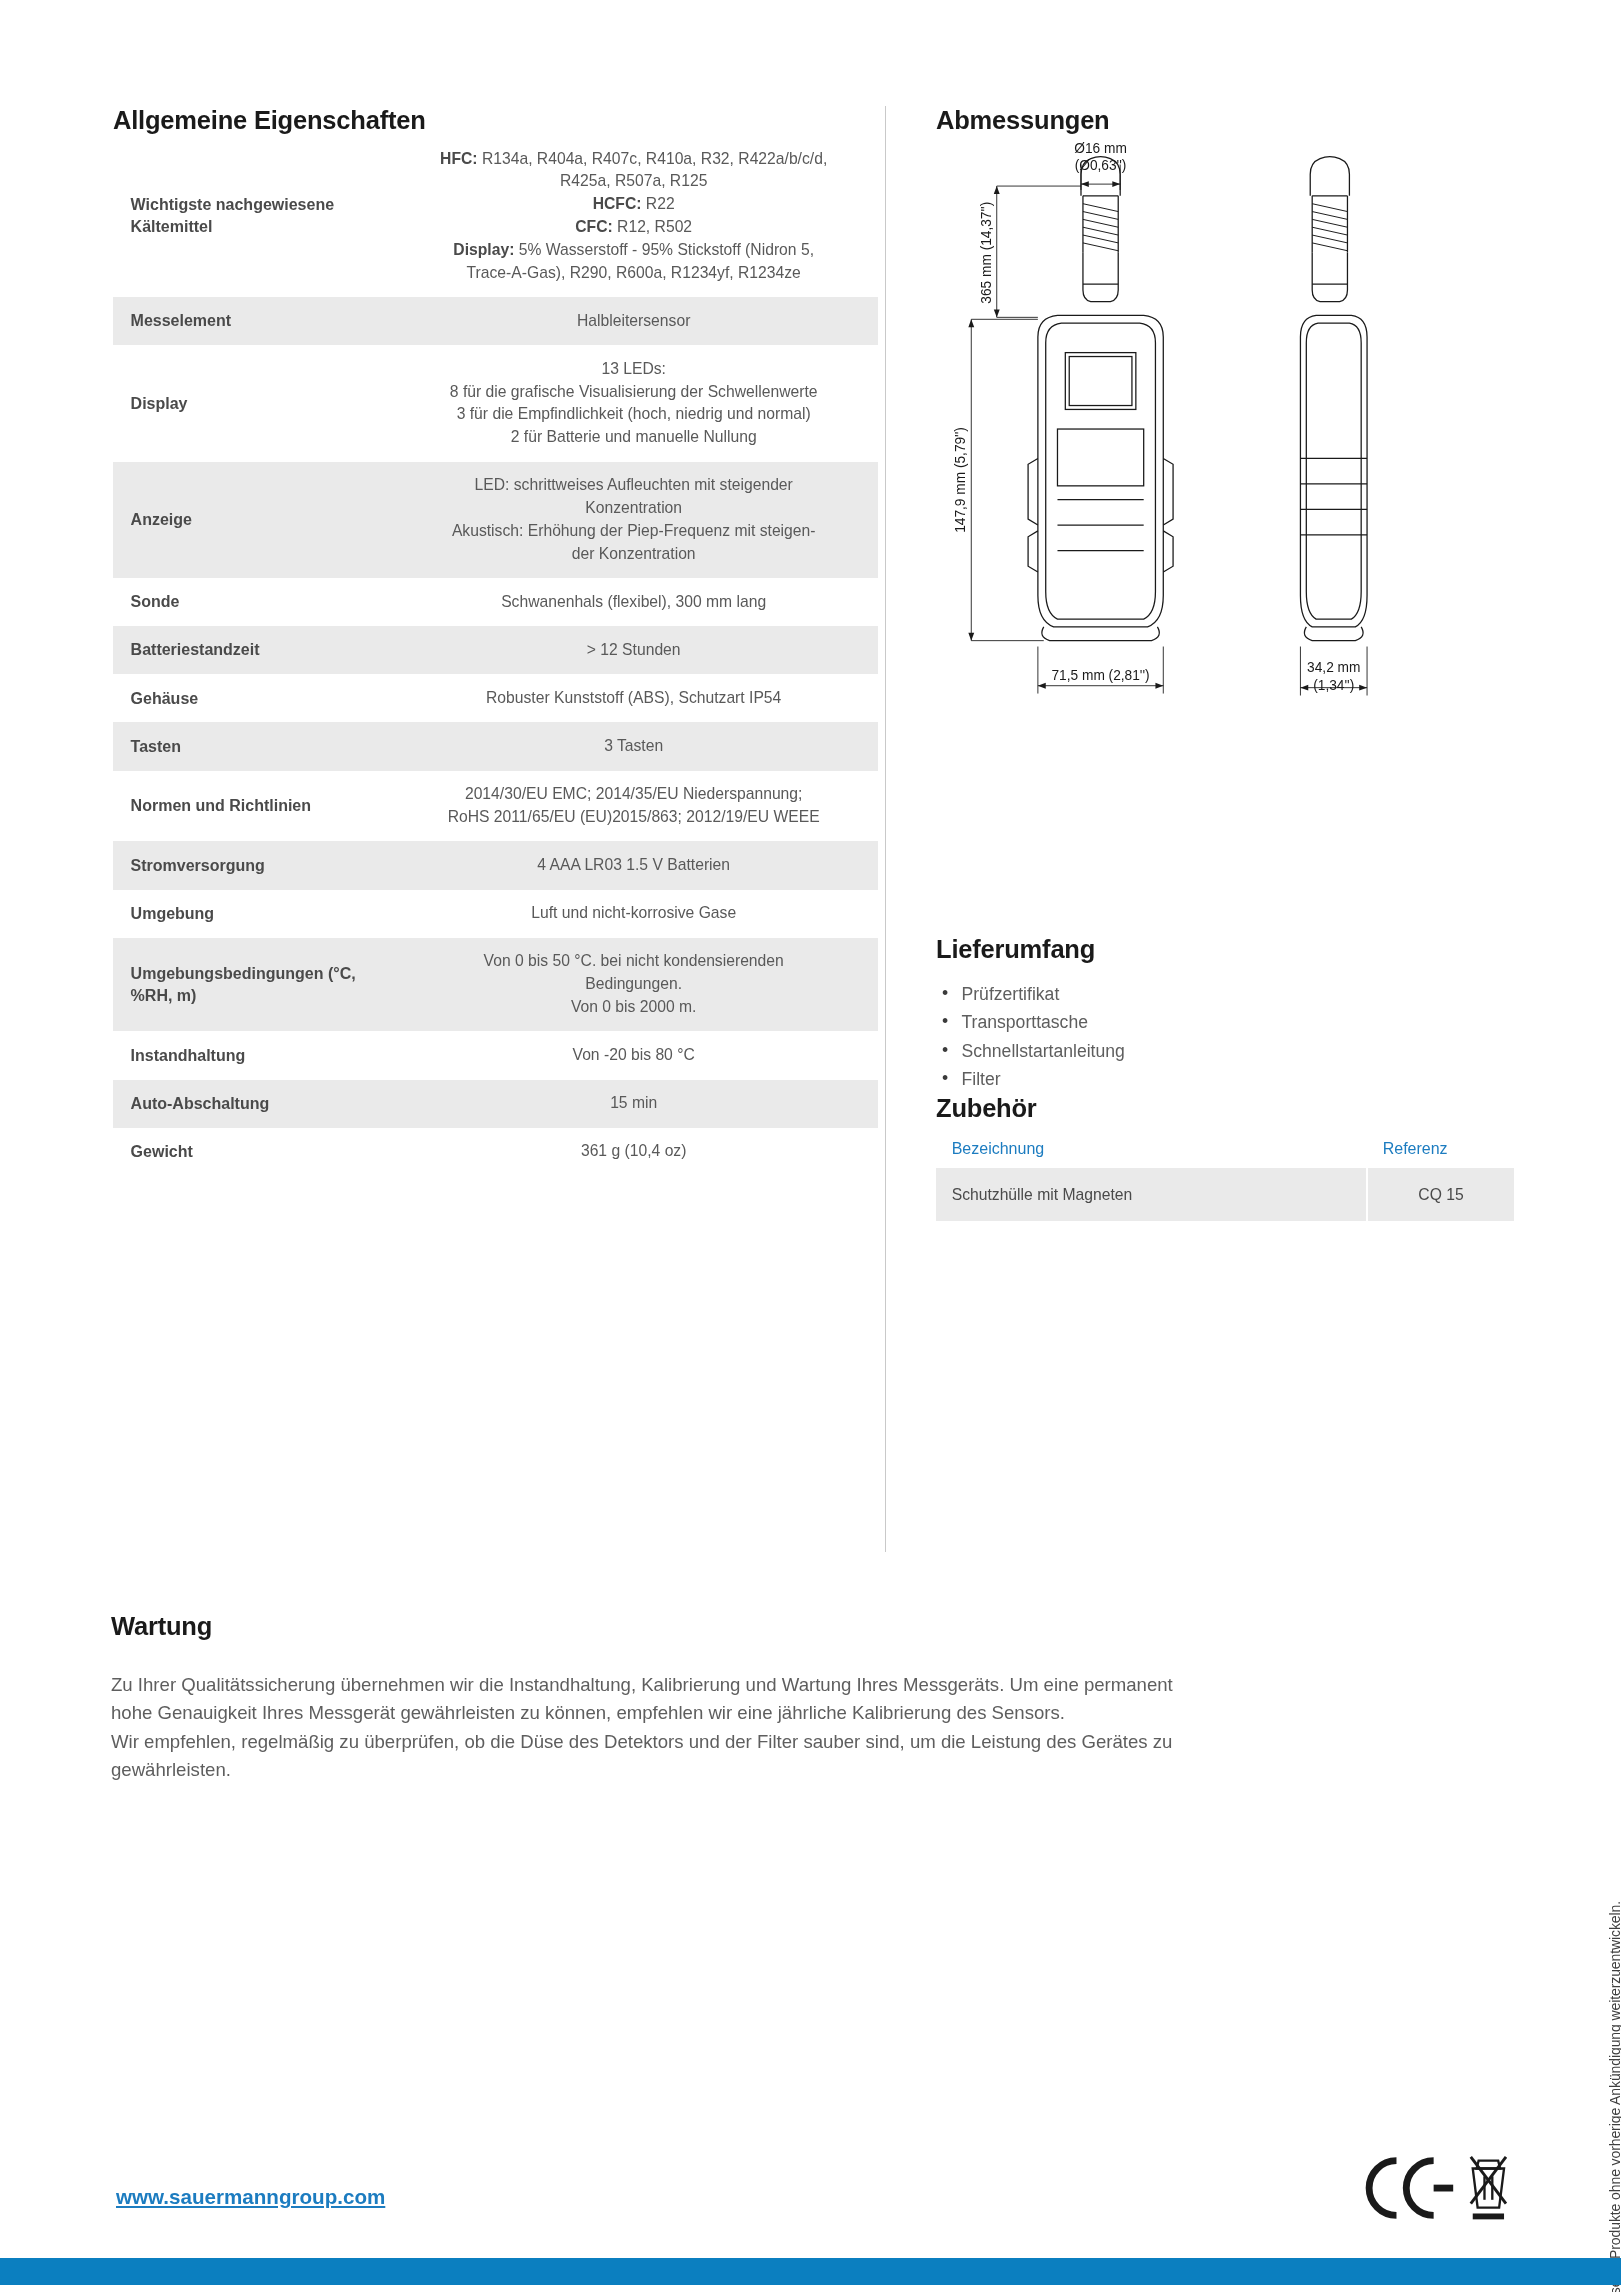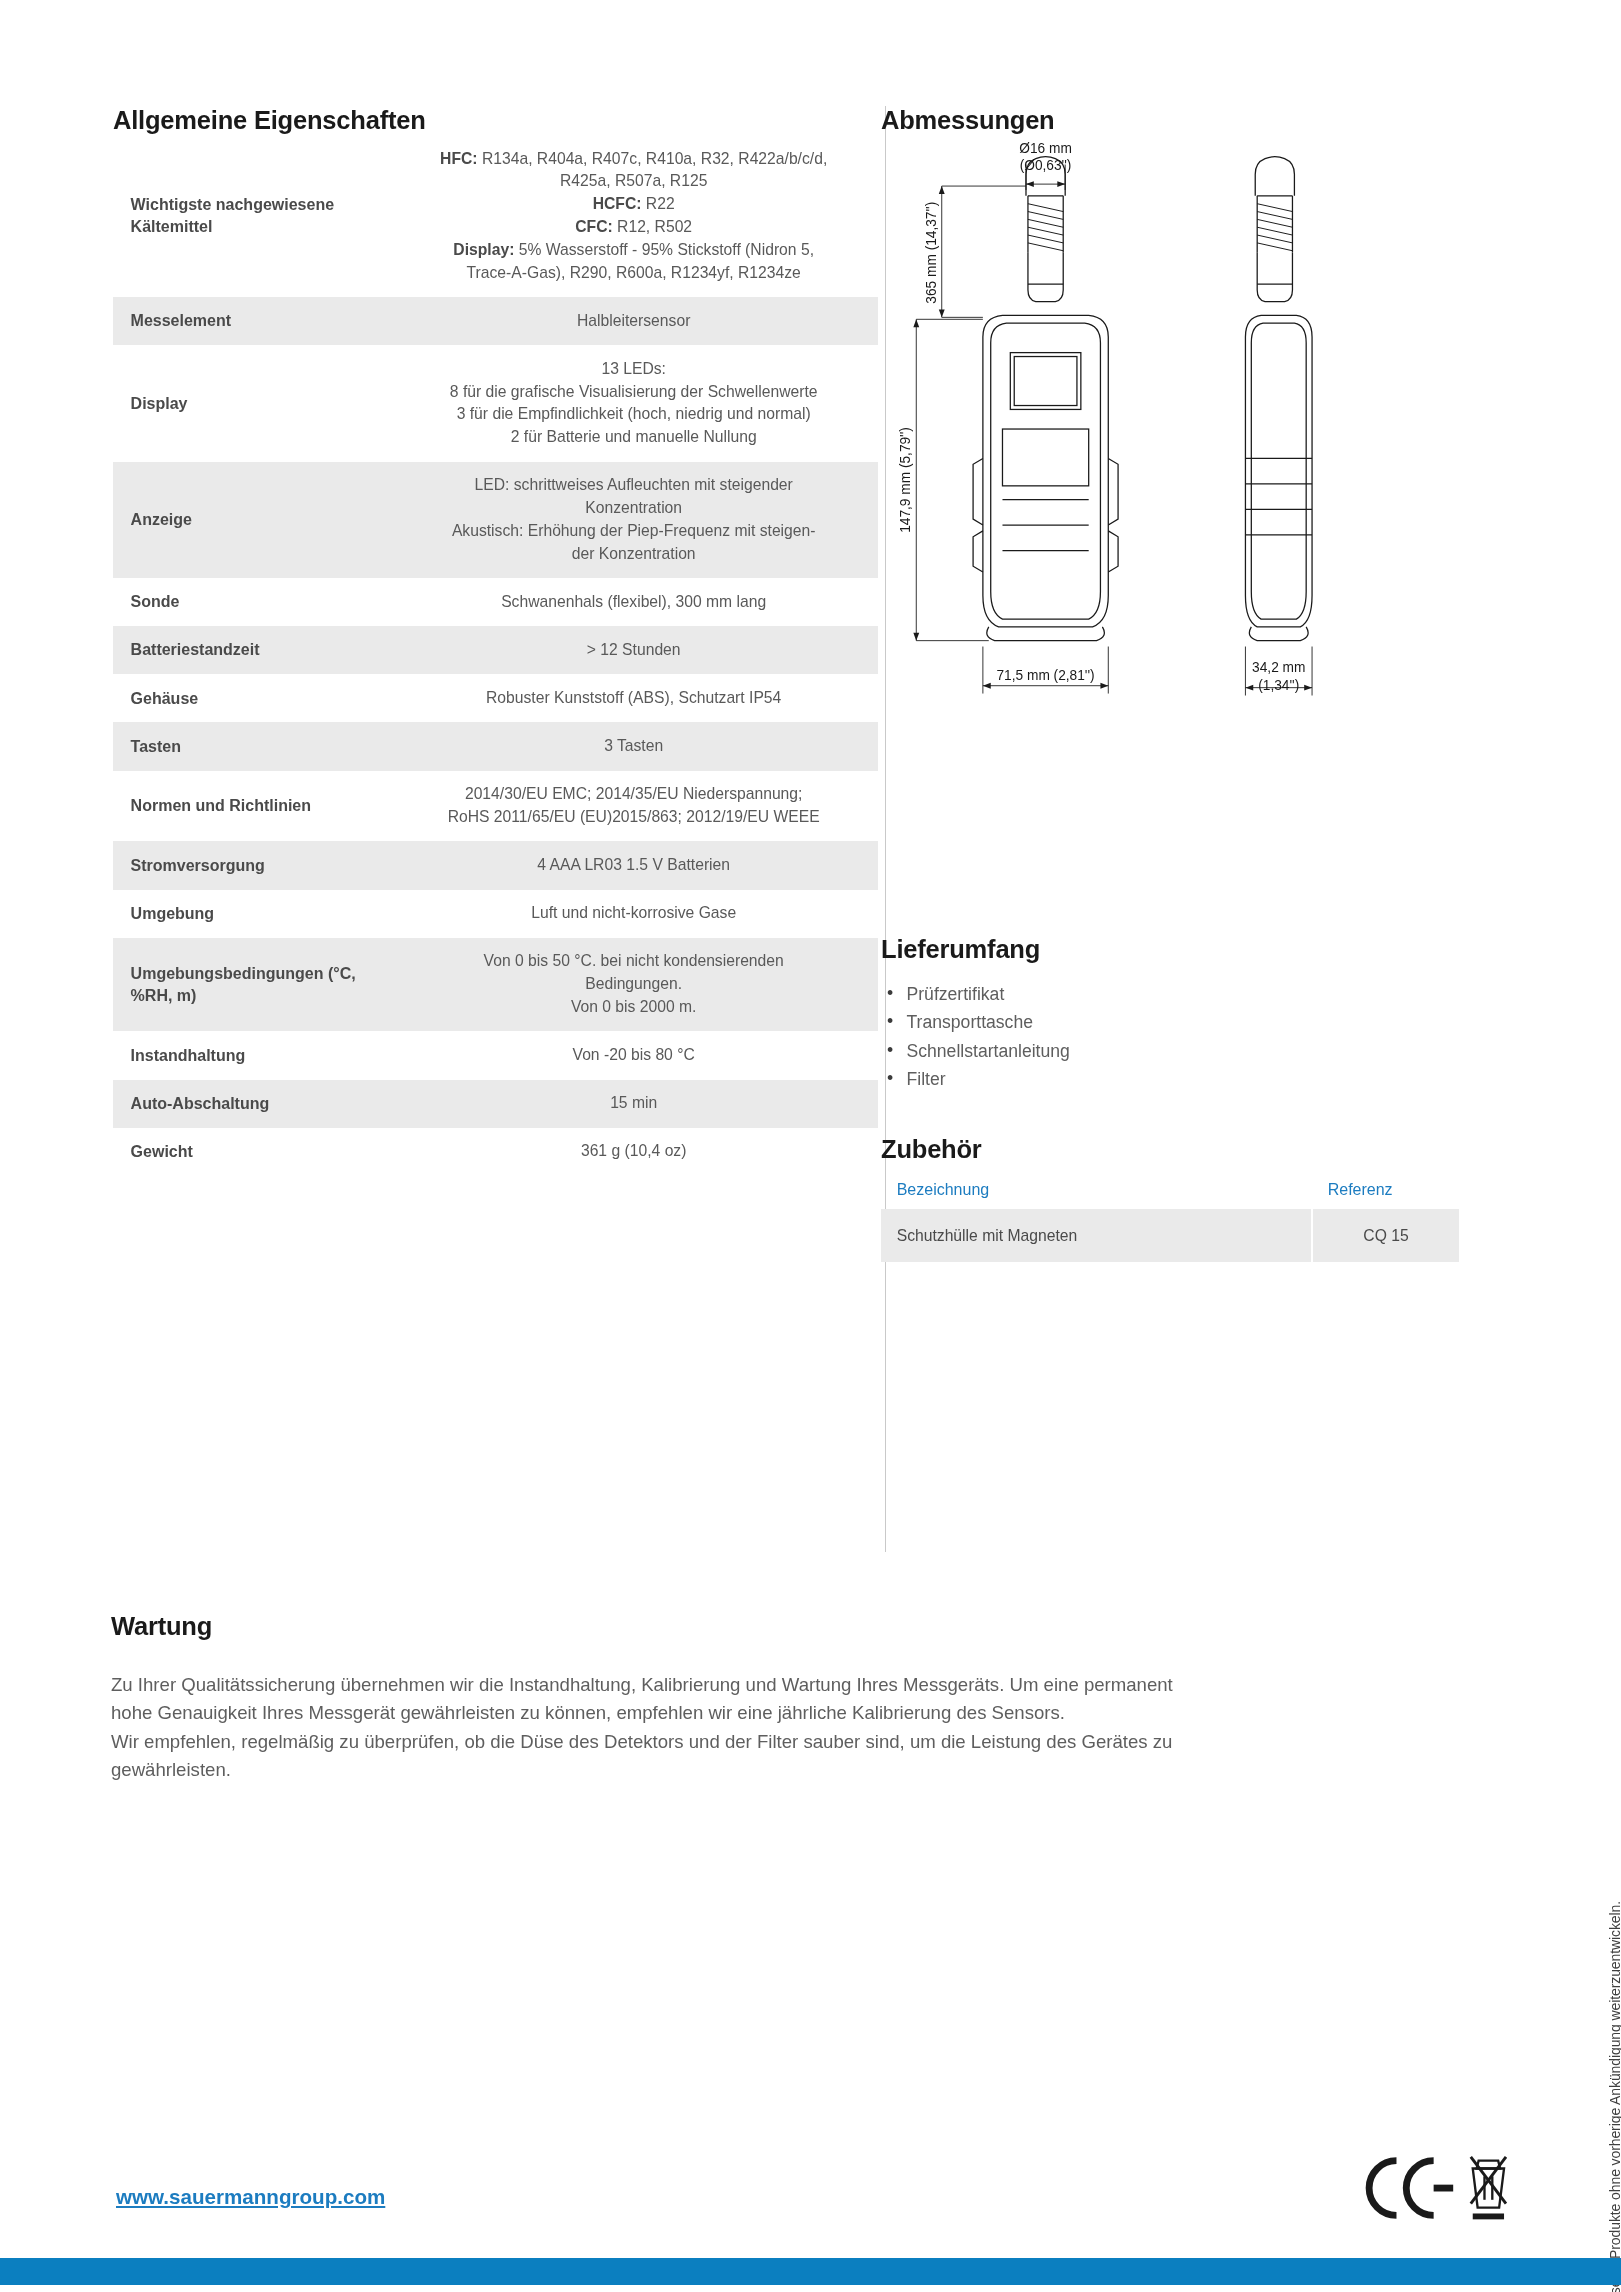--- a/index.html
+++ b/index.html
@@ -37,21 +37,21 @@
   }
   .spec-table td.value b { color: #4a4a4a; font-weight: bold; }
 
   
   .col-divider {
     position: absolute; left: 885px; top: 106px;
     width: 1px; height: 1446px; background: #c9c9c9;
   }
 
   
-  .right-col { position: absolute; left: 881px; top: 106px; width: 578px; }
+  .right-col { position: absolute; left: 936px; top: 106px; width: 578px; }
   .dim-wrap { position: relative; width: 578px; height: 794px; }
   .dim-svg { position: absolute; left: 0; top: 0; }
 
   .sub-head { margin-top: 5.9px; }
   .bullets { margin-top: 15.7px; list-style: none; }
   .bullets li {
     font-size: 17.6px; color: #5e5e5e; line-height: 1.62;
     padding-left: 25.5px; position: relative;
   }
   .bullets li:before {
@@ -299,21 +299,21 @@
     </div>
 
     <div class="h-section sub-head">Lieferumfang</div>
     <ul class="bullets" id="delivery-list">
         <li>Prüfzertifikat</li>
         <li>Transporttasche</li>
         <li>Schnellstartanleitung</li>
         <li>Filter</li>
       </ul>
 
-    <div class="h-section" style="margin-top:41px;">Zubehör</div>
+    <div class="h-section" style="">Zubehör</div>
 
     <table class="acc-table">
       <thead>
         <tr>
           <th>Bezeichnung</th>
           <th class="ref">Referenz</th>
         </tr>
       </thead>
       <tbody id="acc-body">
           <tr>

